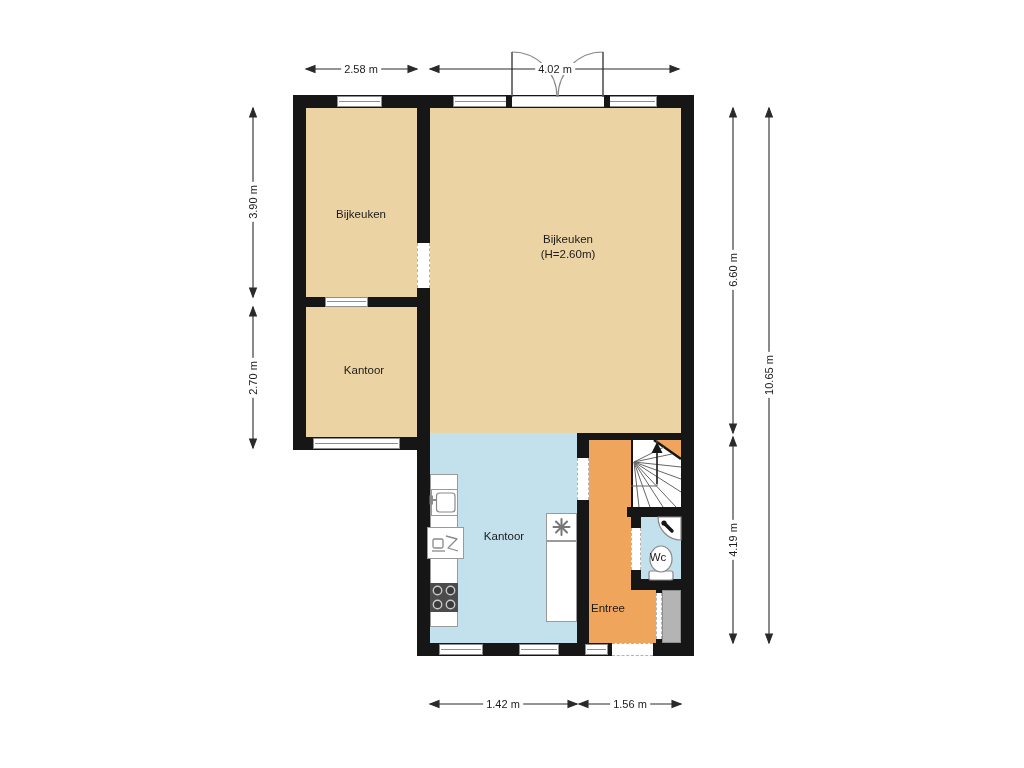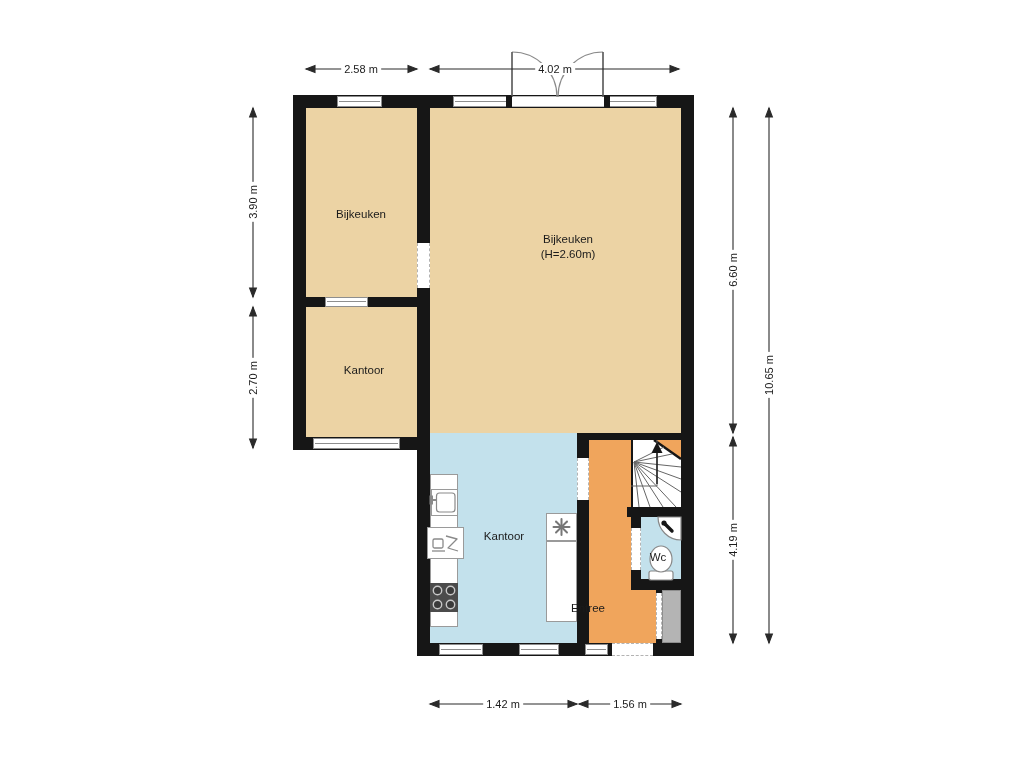--- a/index.html
+++ b/index.html
@@ -178,21 +178,21 @@
     </g>
   </svg>
 
   <div class="room-label" style="left:361px;top:214px">Bijkeuken</div>
   <div class="room-label" style="left:568px;top:247px">
     <span>Bijkeuken</span>
     <span>(H=2.60m)</span>
   </div>
   <div class="room-label" style="left:364px;top:370px">Kantoor</div>
   <div class="room-label" style="left:504px;top:536px">Kantoor</div>
-  <div class="room-label" style="left:588px;top:608px">Entree</div>
+  <div class="room-label" style="left:608px;top:608px">Entree</div>
   <div class="room-label" style="left:658px;top:557px">Wc</div>
 
   <div class="dim-label" style="left:361px;top:69px">2.58 m</div>
   <div class="dim-label" style="left:555px;top:69px">4.02 m</div>
   <div class="dim-label" style="left:503px;top:704px">1.42 m</div>
   <div class="dim-label" style="left:630px;top:704px">1.56 m</div>
   <div class="dim-label v" style="left:253px;top:202px">3.90 m</div>
   <div class="dim-label v" style="left:253px;top:378px">2.70 m</div>
   <div class="dim-label v" style="left:733px;top:270px">6.60 m</div>
   <div class="dim-label v" style="left:733px;top:540px">4.19 m</div>

